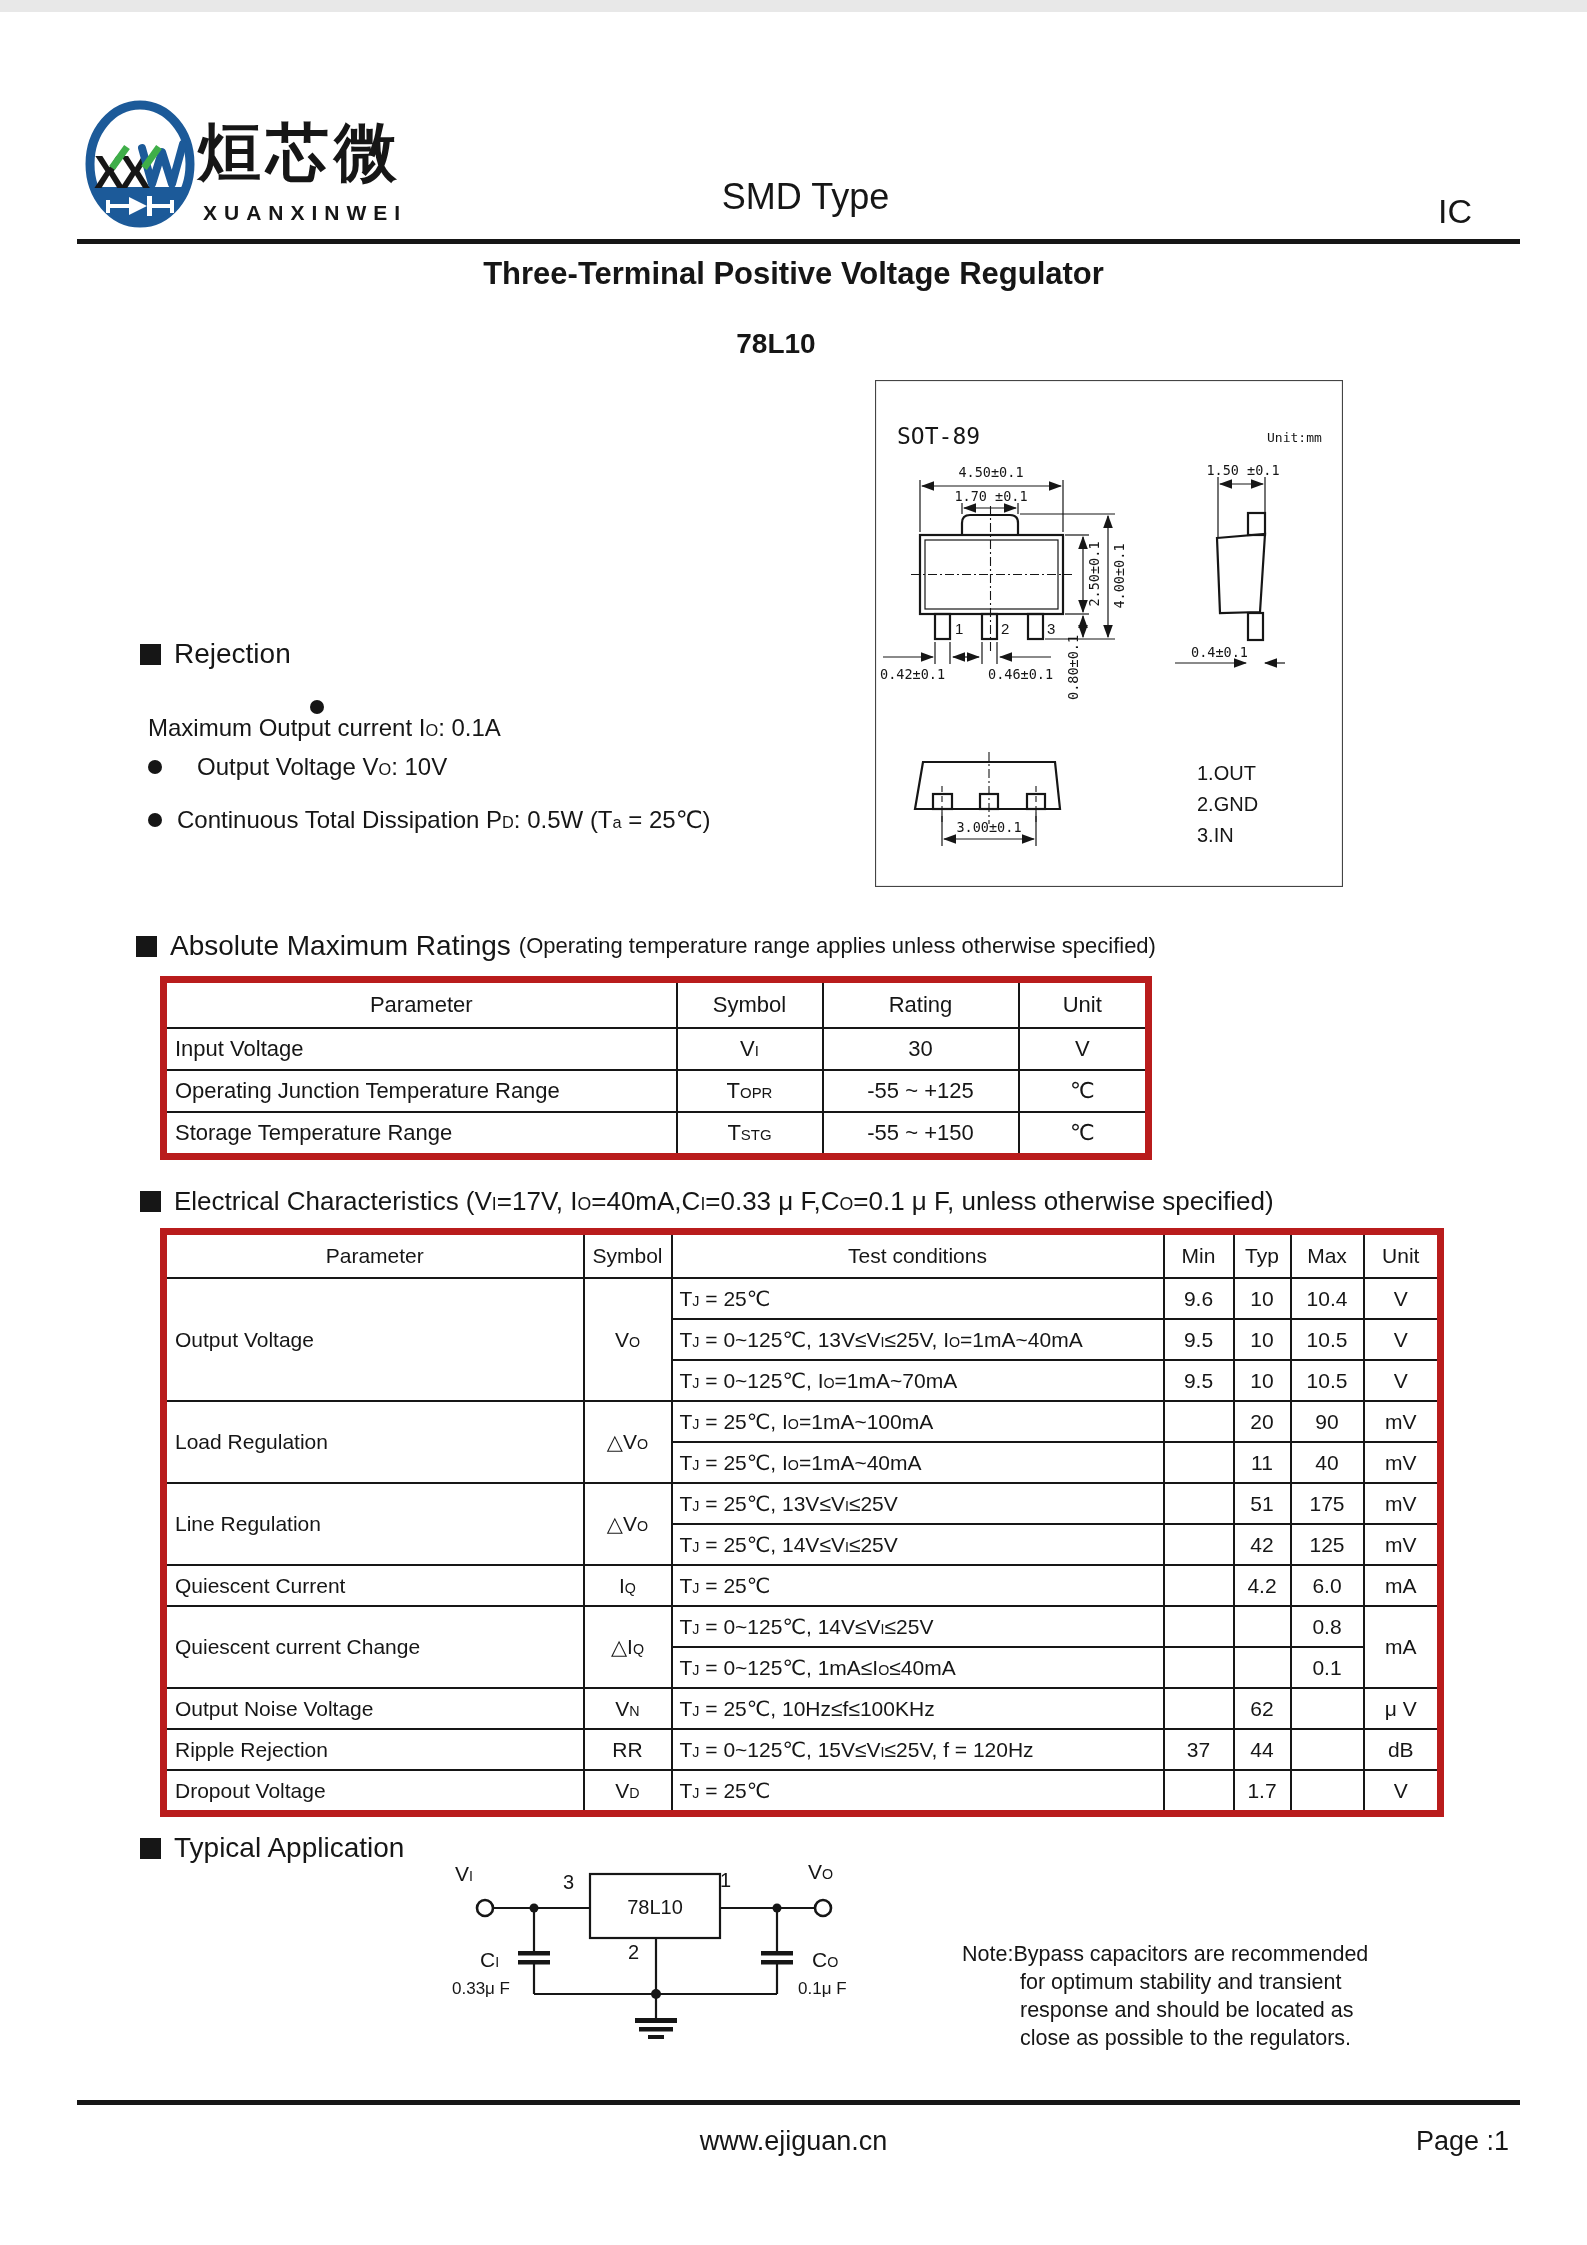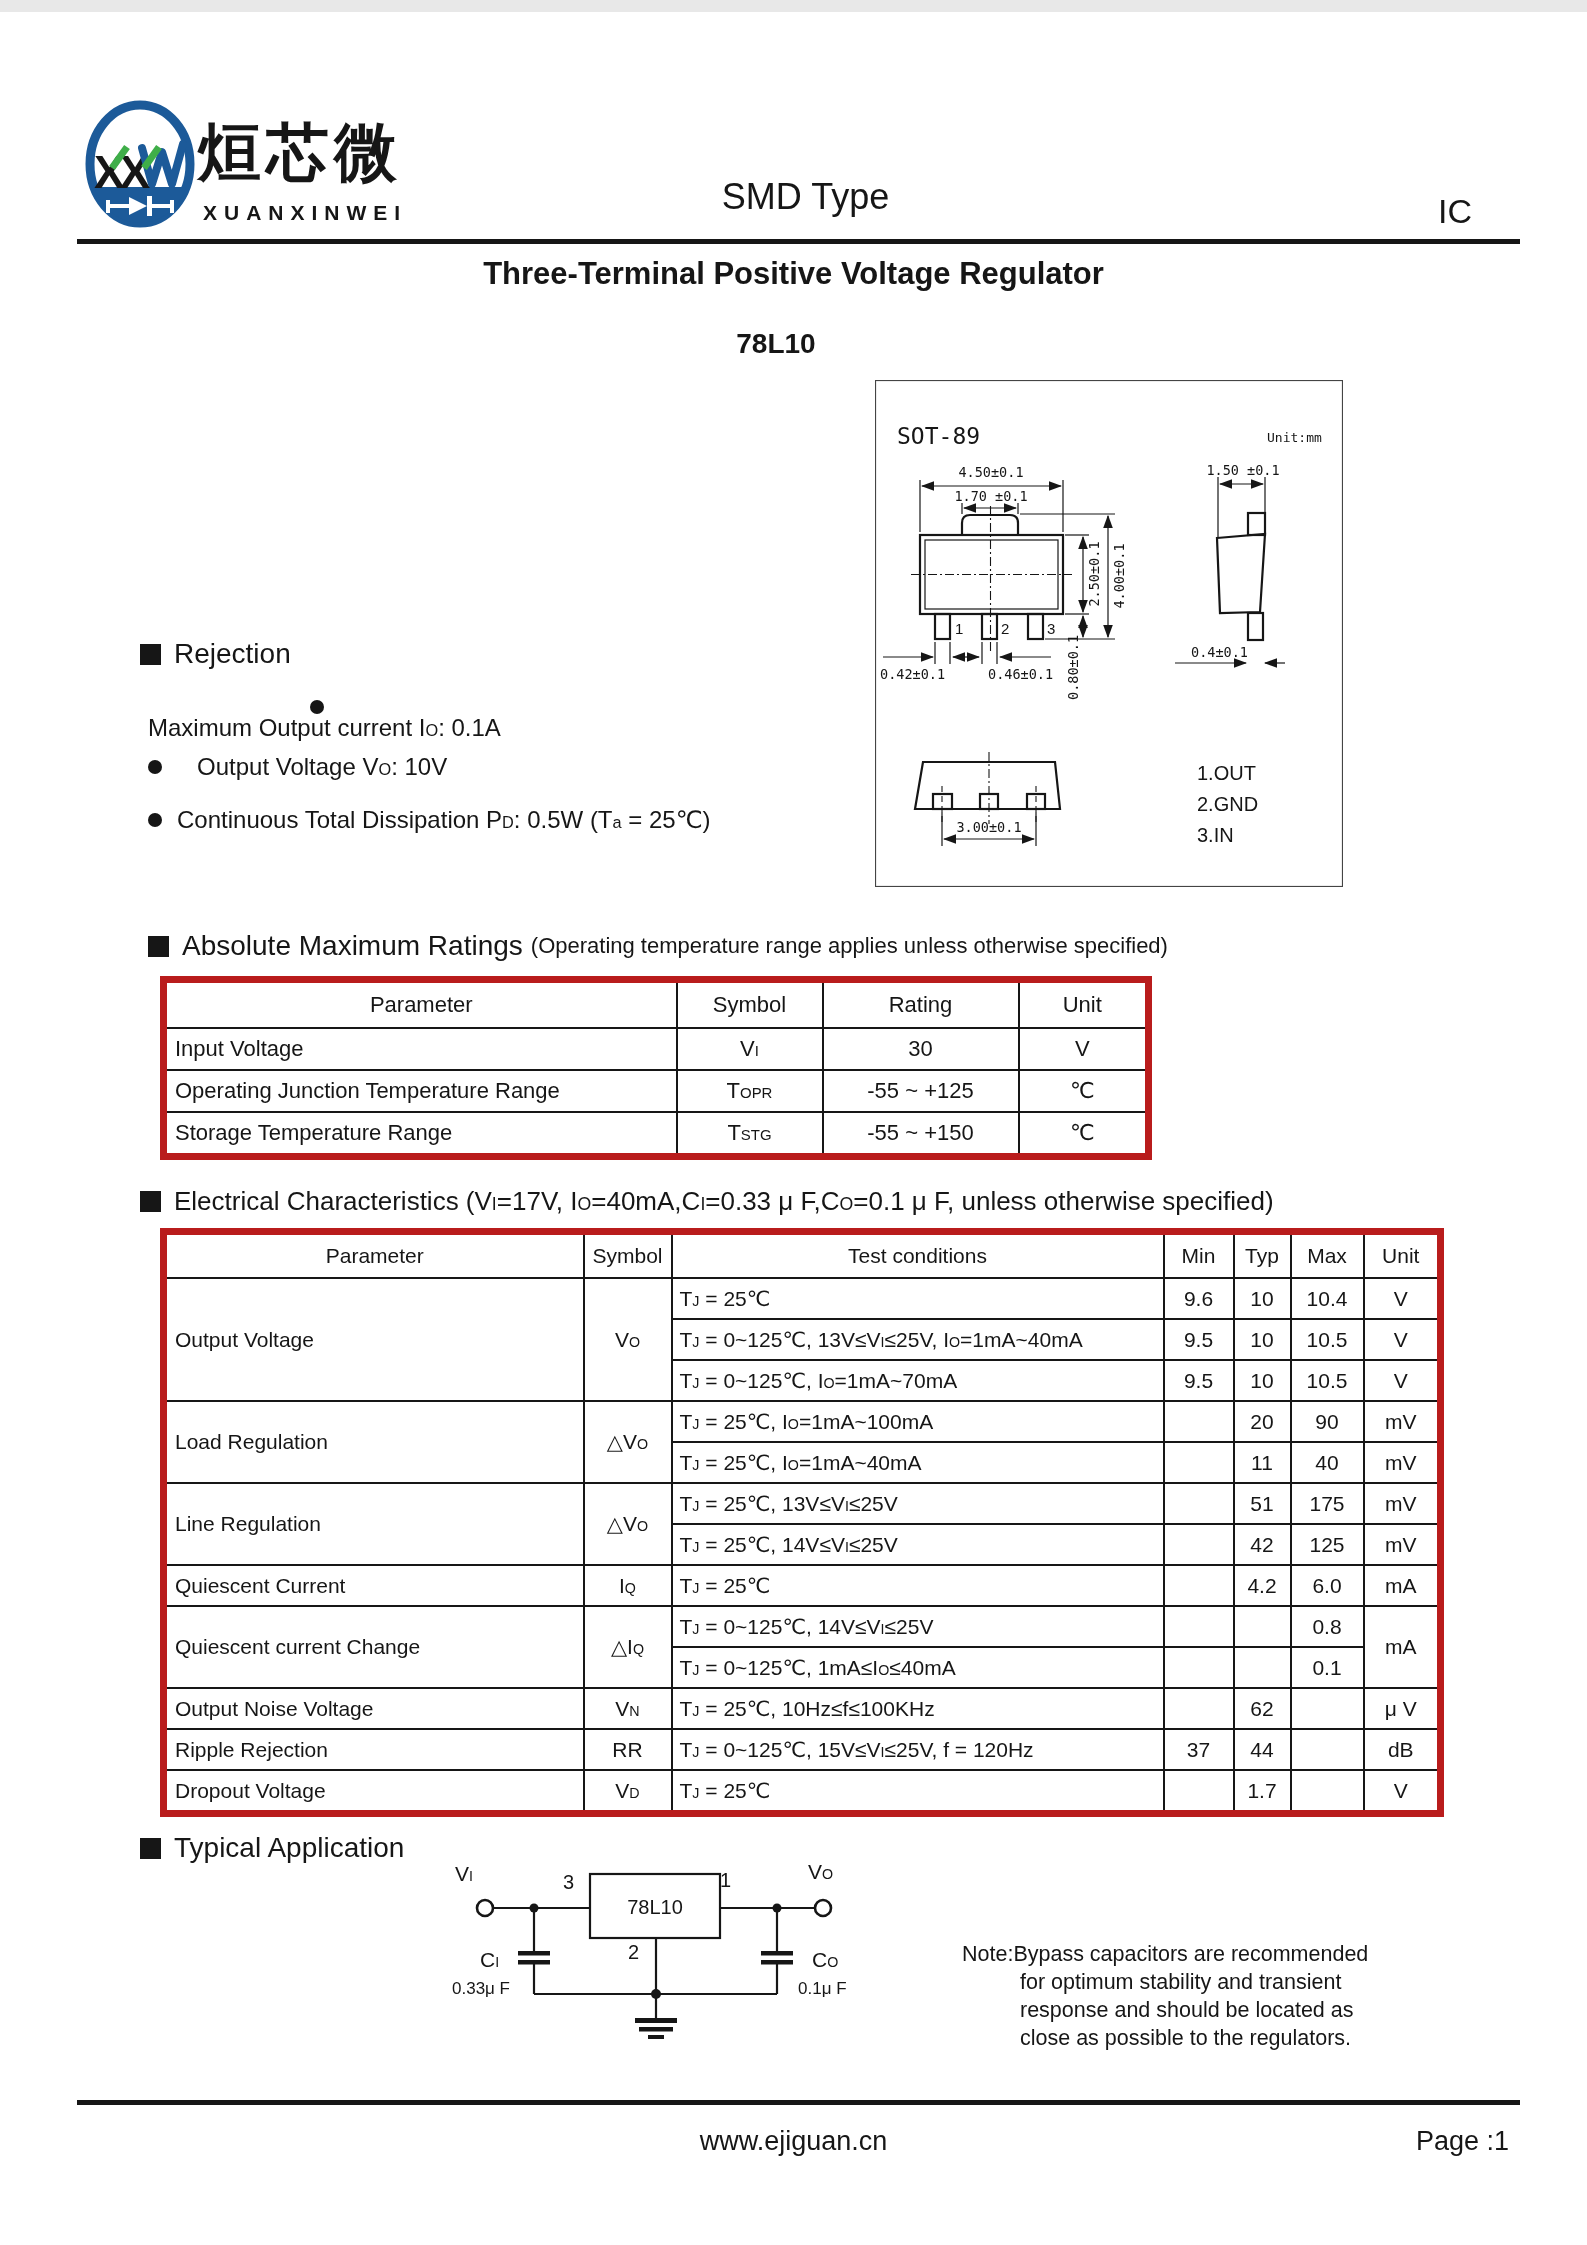--- a/index.html
+++ b/index.html
@@ -195,21 +195,21 @@
   </div>
   <div class="abs feat-item" style="left:148px;top:741px;gap:20px;">
     <span class="dot"></span>
     <span class="feat-text">Output Voltage V<sub>O</sub>: 10V</span>
   </div>
   <div class="abs feat-item" style="left:148px;top:794px;">
     <span class="dot"></span>
     <span class="feat-text">Continuous Total Dissipation P<sub>D</sub>: 0.5W (T<sub>a</sub> = 25℃)</span>
   </div>
 
-  <div class="abs sec" style="left:148px;top:918px;">
+  <div class="abs sec" style="left:136px;top:918px;">
     <span class="sec-marker"></span>
     <span class="sec-label">Absolute Maximum Ratings</span>
     <span class="sec-sub">(Operating temperature range applies unless otherwise specified)</span>
   </div>
   <table class="abs dtable amr-table" style="left:160px;top:964px;">
     <colgroup>
         <col style="width:513px">
         <col style="width:146px">
         <col style="width:196px">
         <col style="width:130px">

